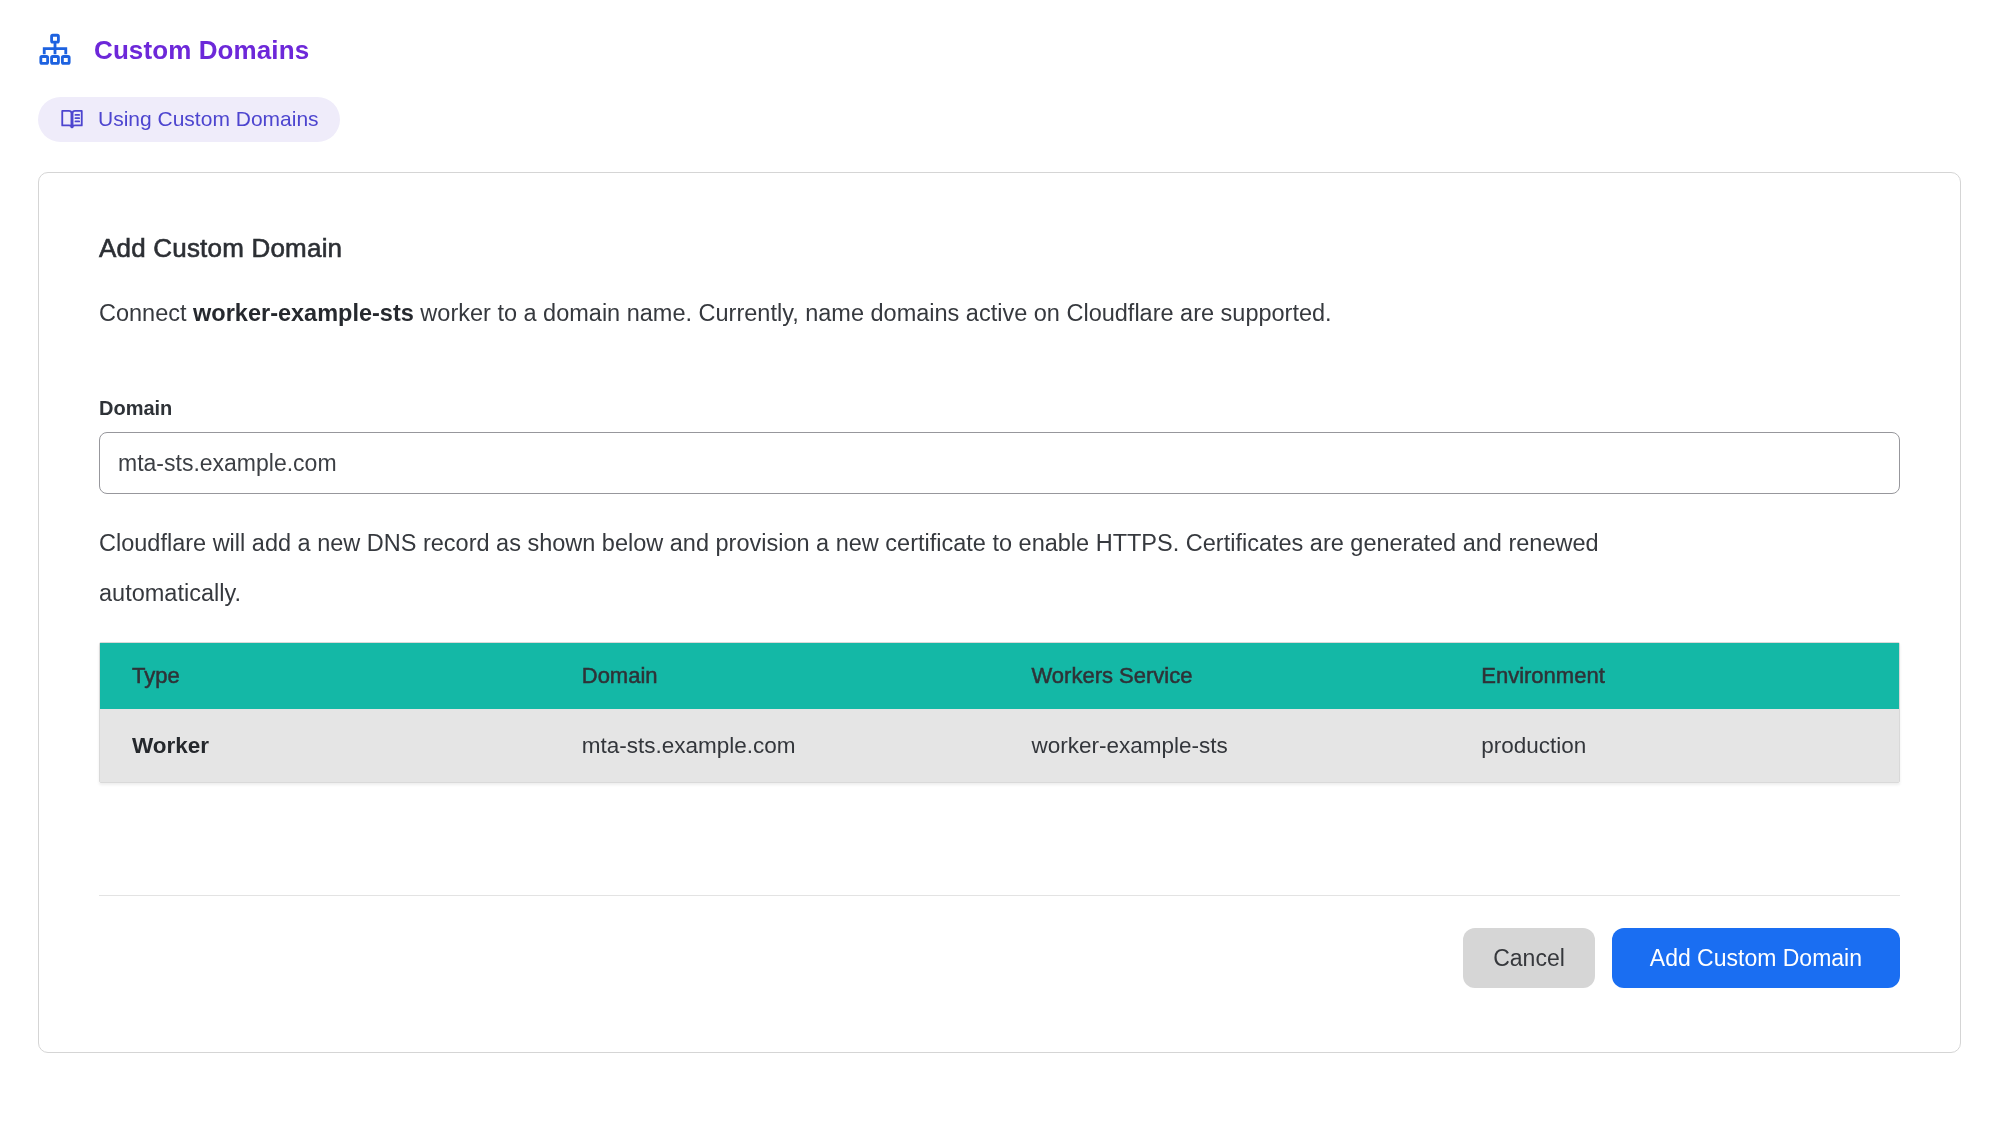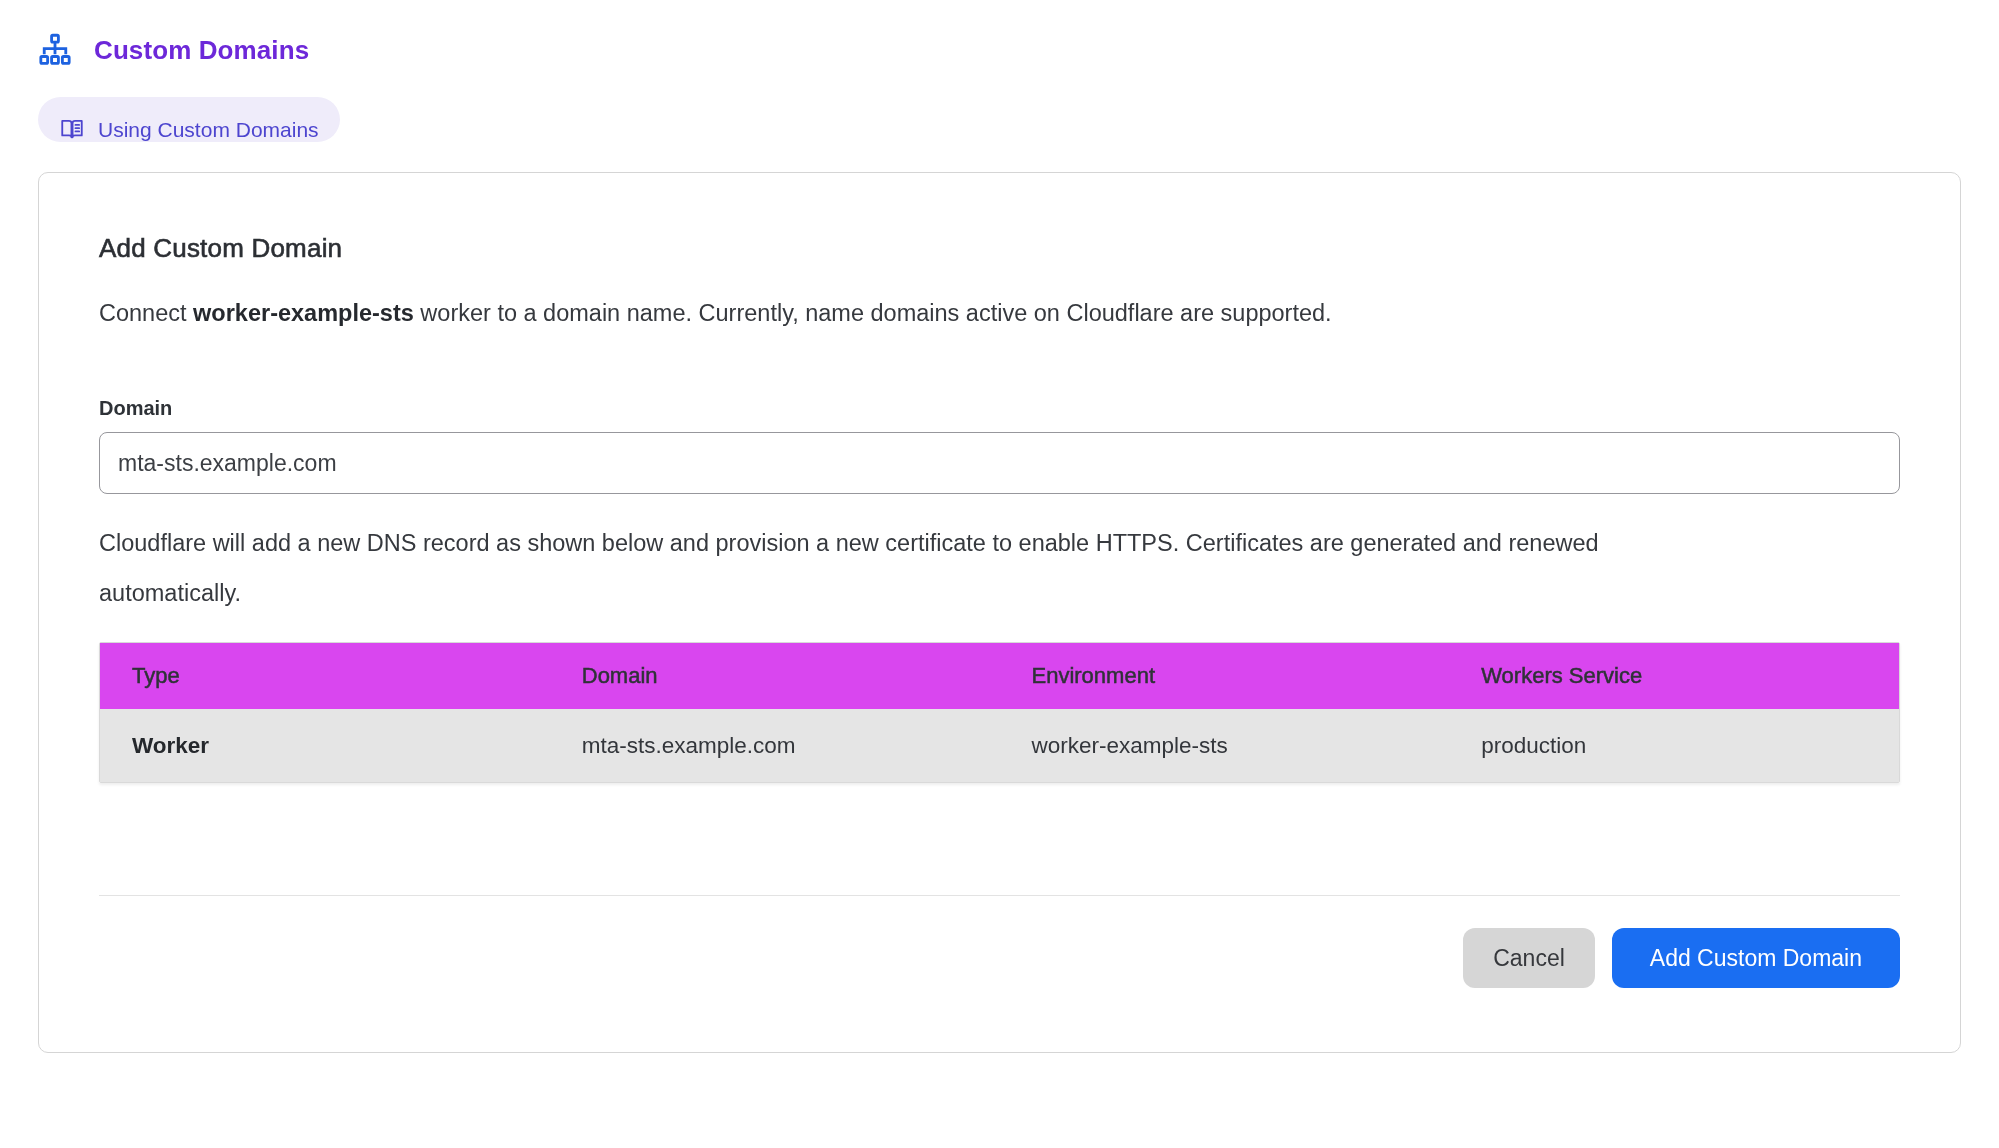--- a/index.html
+++ b/index.html
@@ -10,21 +10,21 @@
 
   
   .header-row { display: flex; align-items: center; gap: 22px; height: 40px; }
   .sitemap-icon { width: 34px; height: 34px; color: #1d62e0; flex: 0 0 auto; }
   .page-title {
     font-size: 26px; font-weight: 700; color: #6d28d9; letter-spacing: .1px;
   }
   .subtitle-row { display: flex; align-items: center; gap: 20px; margin-top: 26px; height: 46px; }
   .page-subtitle { font-size: 24px; color: #393c41; }
   .docs-badge {
-    display: inline-flex; align-items: flex-end; gap: 13px;
+    display: inline-flex; align-items: center; gap: 13px;
     height: 45px; padding: 0 21px; border-radius: 23px;
     background: #efecfa; color: #4d45cf; cursor: pointer; border: none;
     font-size: 21px; font-family: inherit;
   }
   .book-icon { width: 26px; height: 26px; }
 
   
   .card {
     margin-top: 30px;
     border: 1px solid #d5d5d5; border-radius: 10px; background: #fff;
@@ -54,21 +54,21 @@
     font-size: 23.5px; line-height: 50px; color: #36393e;
   }
 
   
   .dns-table {
     margin-top: 24px; width: 100%;
     border: 1px solid #d9d9d9; border-radius: 2px;
     box-shadow: 0 2px 3px rgba(0,0,0,.07);
   }
   .t-row { display: flex; }
-  .t-head { background: #d946ef; }
+  .t-head { background: #14b8a6; }
   .t-cell {
     flex: 1 1 25%; padding: 0 0 0 32px; height: 66px;
     display: flex; align-items: center;
     font-size: 22px; color: #2f3237;
   }
   .t-head .t-cell { -webkit-text-stroke: 0.5px #2f3237; }
   .t-body { background: #e5e5e5; align-items: flex-end; }
   .t-body .t-cell { height: 73px; font-size: 22.5px; color: #33363b; }
   .t-body .t-cell.first { font-weight: 700; color: #25282c; }
 
@@ -127,22 +127,22 @@
     <label class="field-label" for="domain">Domain</label>
     <input id="domain" class="domain-input" type="text" value="mta-sts.example.com" style="">
 
 
     <p class="dns-description">Cloudflare will add a new DNS record as shown below and provision a new certificate to enable HTTPS. Certificates are generated and renewed automatically.</p>
 
     <div class="dns-table">
       <div class="t-row t-head">
         <div class="t-cell">Type</div>
         <div class="t-cell">Domain</div>
+        <div class="t-cell">Workers Service</div>
         <div class="t-cell">Environment</div>
-        <div class="t-cell">Workers Service</div>
       </div>
       <div class="t-row t-body">
         <div class="t-cell first">Worker</div>
         <div class="t-cell">mta-sts.example.com</div>
         <div class="t-cell">worker-example-sts</div>
         <div class="t-cell">production</div>
       </div>
     </div>
 
     <hr class="divider">

